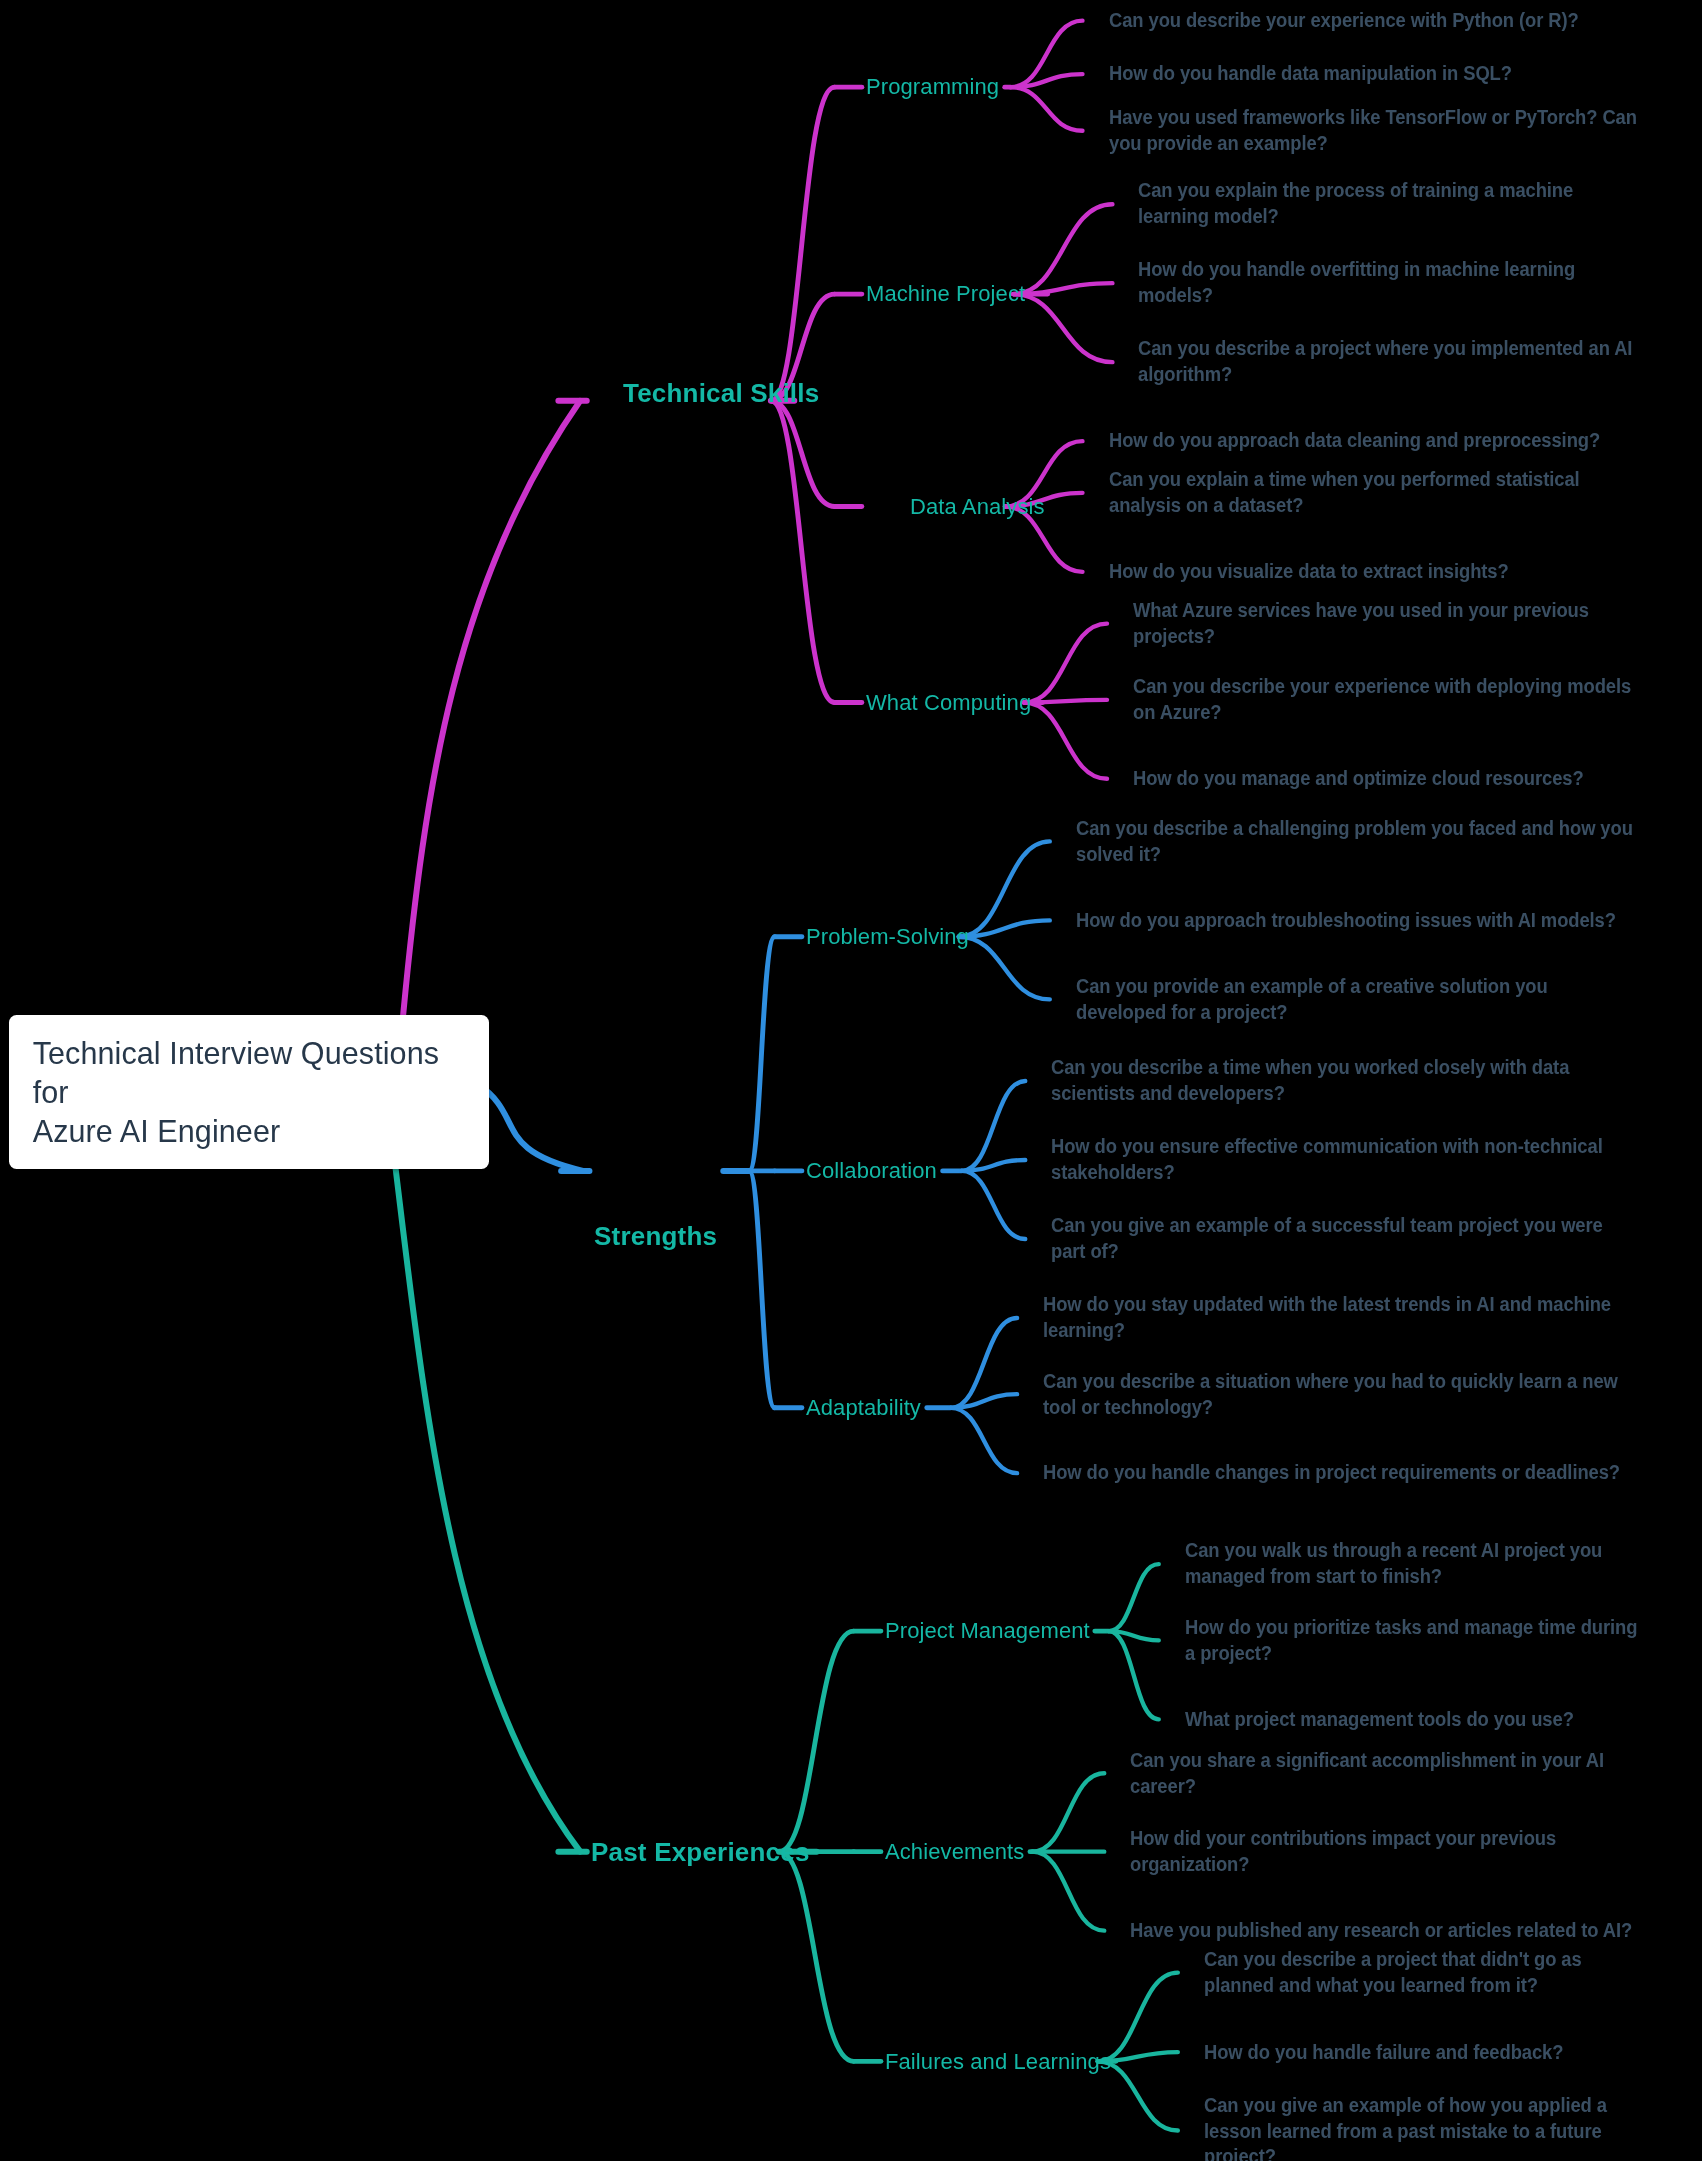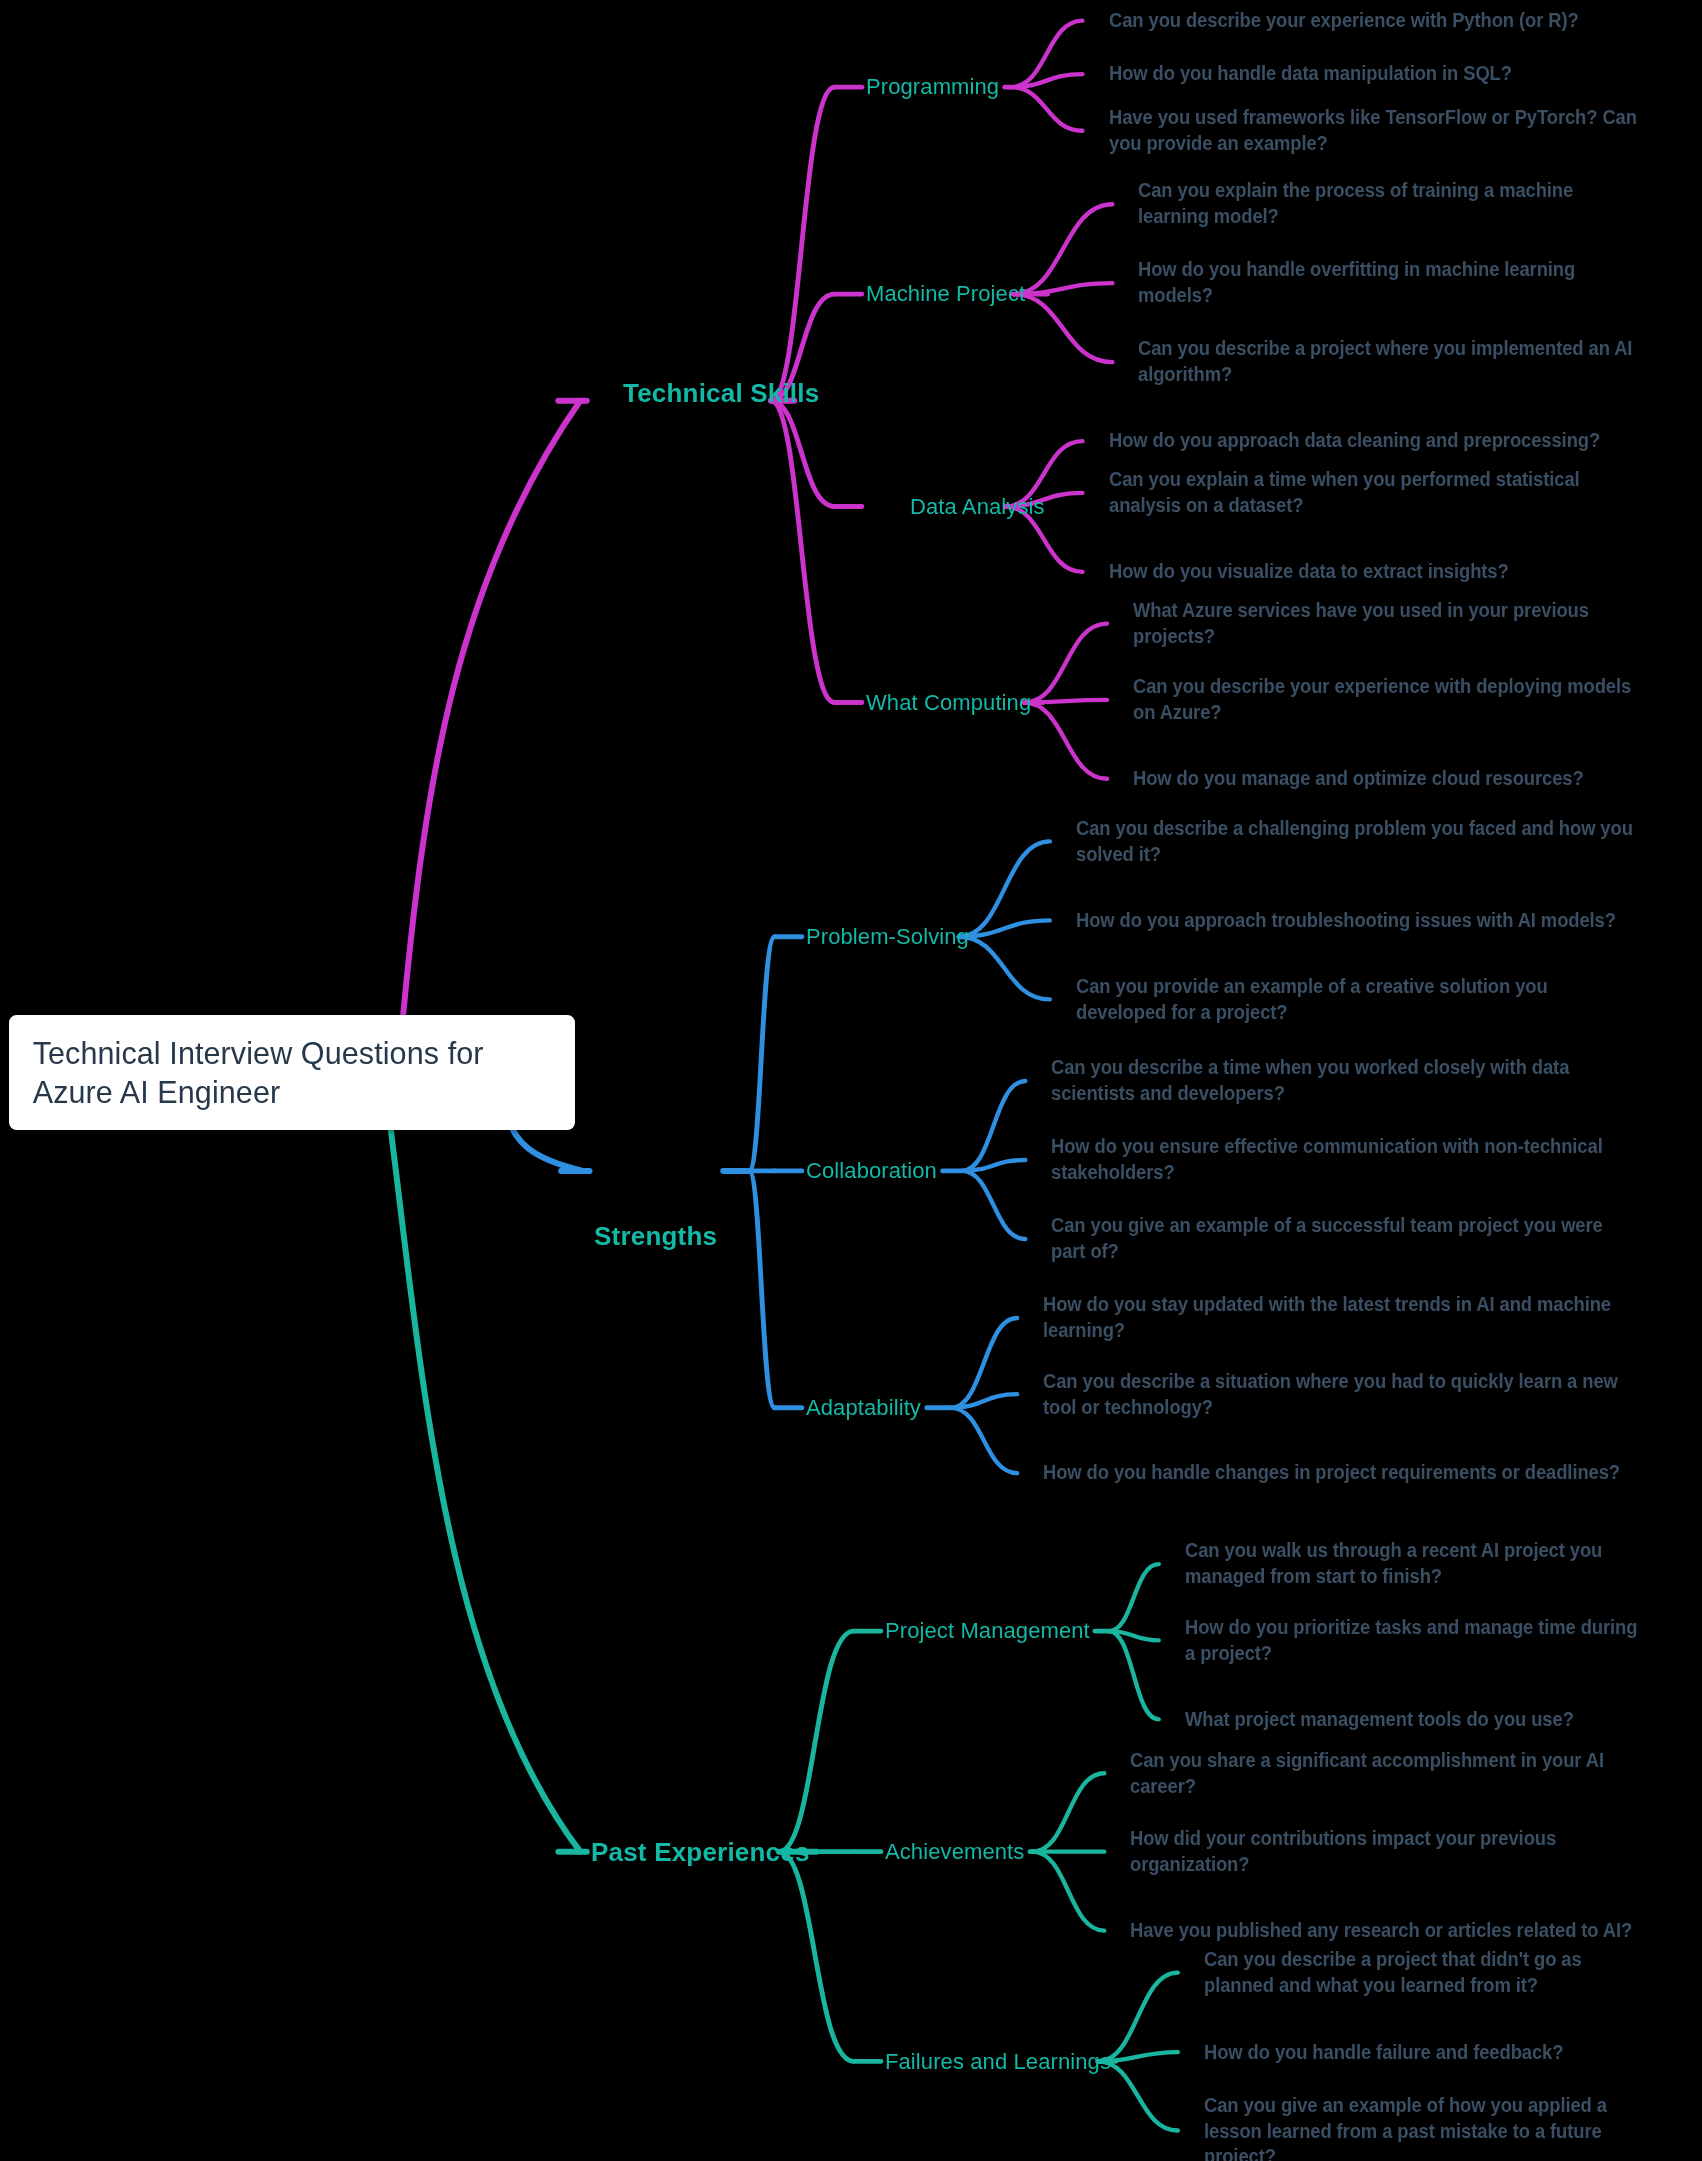--- a/index.html
+++ b/index.html
@@ -2,21 +2,21 @@
 <html style="font-size:8.7px"><head>
 <meta charset="utf-8">
 <style>
   html,body{margin:0;padding:0;background:#000;}
   body{width:1703px;height:2161px;position:relative;overflow:hidden;
        font-family:"Liberation Sans", sans-serif;}
   #canvas{position:absolute;inset:0;width:1703px;height:2161px;}
   svg.links{position:absolute;left:0;top:0;width:1703px;height:2161px;pointer-events:none;}
 
   .root-node{
-    position:absolute;left:8.7px;top:1015px;width:566px;min-height:98px;
+    position:absolute;left:8.7px;top:1015px;width:480px;min-height:98px;
     background:#ffffff;border-radius:7.6px;
     display:flex;align-items:center;padding:18.5px 24px;box-sizing:border-box;
     box-shadow:0 1.1px 5.4px rgba(0,0,0,.35);
   }
   .root-node .txt{
     font-family:"Liberation Sans", sans-serif;
     font-size:30.5px;line-height:1.28;color:#27384a;letter-spacing:0.1px;
   }
 
   .node-label{

